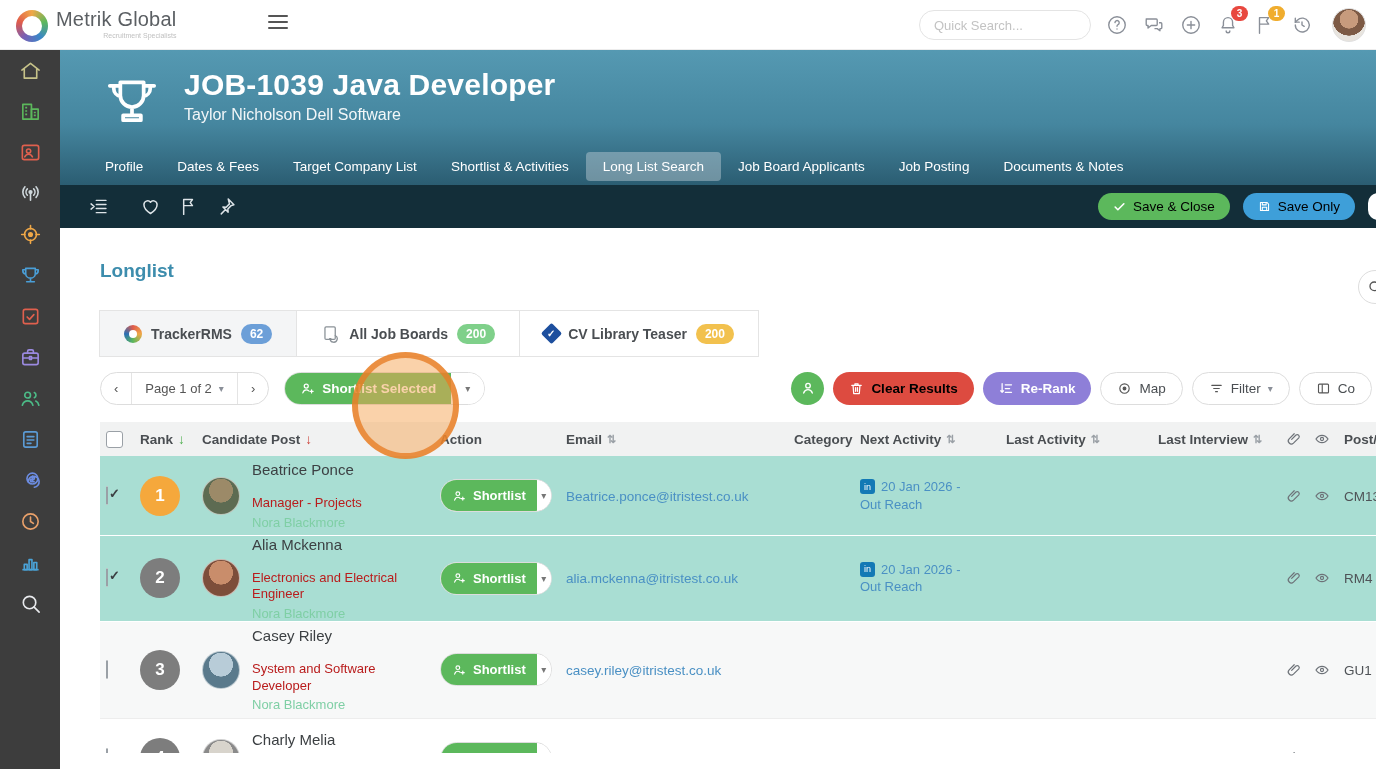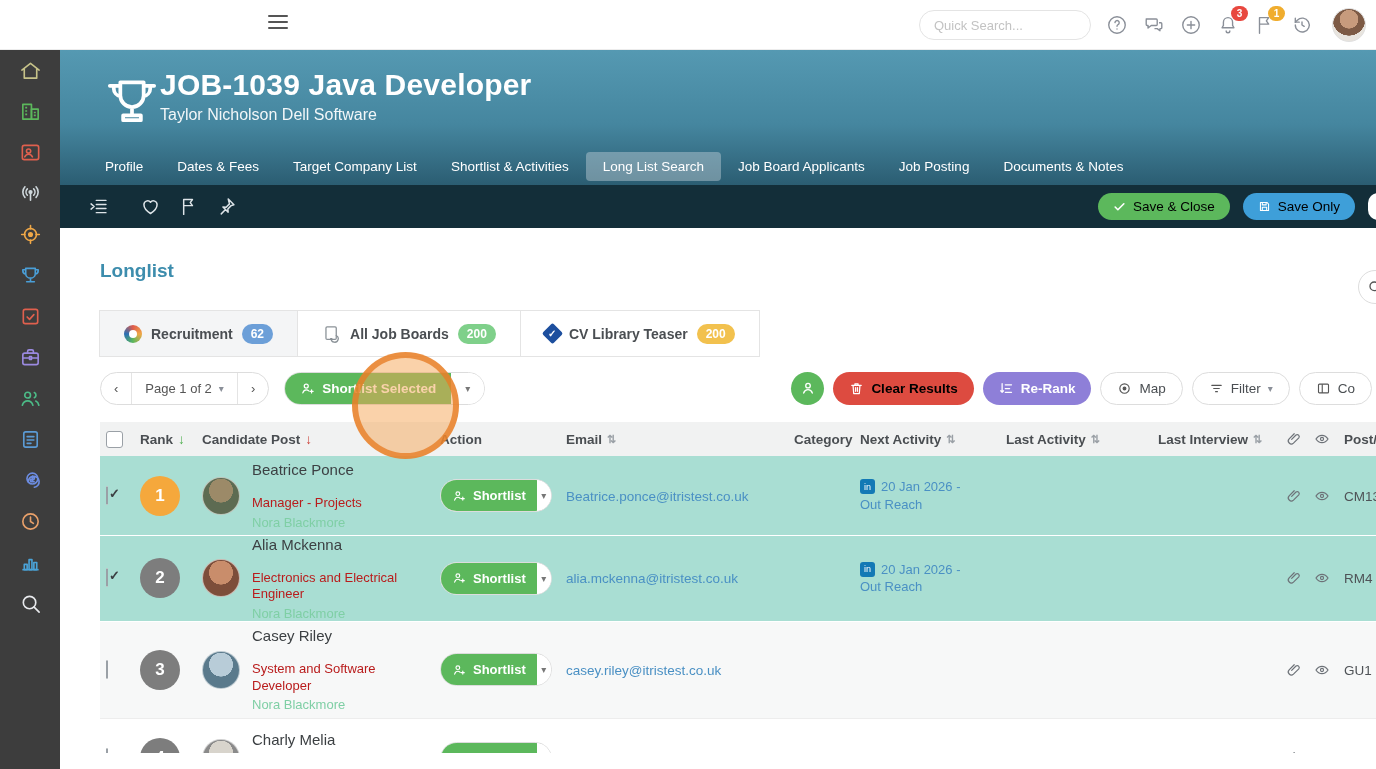--- a/index.html
+++ b/index.html
@@ -33,21 +33,21 @@
 
   
   .sidebar { position:absolute; left:0; top:50px; width:60px; height:719px; background:#3d3d3d; z-index:20;
       display:flex; flex-direction:column; align-items:center; padding-top:0; }
   .sb-item { width:60px; height:41px; display:flex; align-items:center; justify-content:center; cursor:pointer; }
   .sb-item svg { width:23px; height:23px; }
 
   
   .banner { position:absolute; left:60px; top:50px; width:1316px; height:135px;
       background:linear-gradient(180deg,#5599b2 0%,#45869f 55%,#2b5d72 100%); z-index:5; }
-  .hero { display:flex; align-items:flex-start; padding:18px 0 0 44px; }
+  .hero { display:flex; align-items:flex-start; gap:24px; padding:18px 0 0 44px; }
   .trophy-big { width:56px; height:58px; color:#fff; margin-top:4px; }
   .job-title { font-size:30px; font-weight:bold; color:#fff; letter-spacing:.2px; }
   .job-company { font-size:16px; color:rgba(255,255,255,.93); margin-top:4px; }
   .job-tabs { position:absolute; left:28px; bottom:2px; display:flex; align-items:center; height:34px; }
   .job-tab { font-size:13.5px; color:#fff; padding:7px 17px; border-radius:4px; cursor:pointer; white-space:nowrap; }
   .job-tab.active { background:rgba(203,214,221,.42); }
 
   
   .band { position:absolute; left:60px; top:185px; width:1316px; height:43px; background:#132e39; z-index:6;
       display:flex; align-items:center; }
@@ -147,20 +147,27 @@
   .postcode { font-size:13.5px; color:#4f5357; white-space:nowrap; }
 
   
   .spotlight { position:absolute; left:352px; top:352px; width:107px; height:107px; border-radius:50%;
       background:rgba(246,166,86,.5); border:6px solid rgba(231,124,36,.78); z-index:40; pointer-events:none; }
 </style>
 </head>
 <body>
 
 <header class="topbar">
+  <div class="logo">
+    <div class="logo-swirl"></div>
+    <div class="logo-texts">
+      <span class="logo-title">Metrik Global</span>
+      <span class="logo-sub">Recruitment Specialists</span>
+    </div>
+  </div>
   <div class="hamburger">
       <span></span>
       <span></span>
       <span></span>
     </div>
   <div class="top-right">
     <input class="quick-search" placeholder="Quick Search..." style="">
     <div class="tb-icon">
       <svg viewBox="0 0 24 24" fill="none" stroke="currentColor" stroke-width="1.5" stroke-linecap="round">
           <circle cx="12" cy="12" r="9"></circle>
@@ -360,21 +367,21 @@
   <div class="content-search">
     <svg viewBox="0 0 24 24" fill="none" stroke="currentColor" stroke-width="2" stroke-linecap="round">
         <circle cx="11" cy="11" r="6.5"></circle>
         <path d="M15.8 15.8 21 21"></path>
       </svg>
   </div>
 
   <div class="src-tabs">
     <div class="src-tab active">
       <div class="logo-trms"></div>
-      <span class="src-label">Recruitment</span>
+      <span class="src-label">TrackerRMS</span>
       <span class="src-badge" style="background: rgb(108, 159, 216);">62</span>
     </div>
     <div class="src-tab">
       <svg class="icon-boards" viewBox="0 0 24 24" fill="none" stroke="currentColor" stroke-width="1.6" stroke-linecap="round" stroke-linejoin="round">
           <rect x="5" y="3.5" width="13" height="16" rx="1.5"></rect>
           <path d="M18 14.5a4.5 4.5 0 1 1-6.5 4"></path>
           <path d="M11 18.5h1.5V20"></path>
         </svg>
       <span class="src-label">All Job Boards</span>
       <span class="src-badge" style="background: rgb(127, 208, 138);">200</span>

